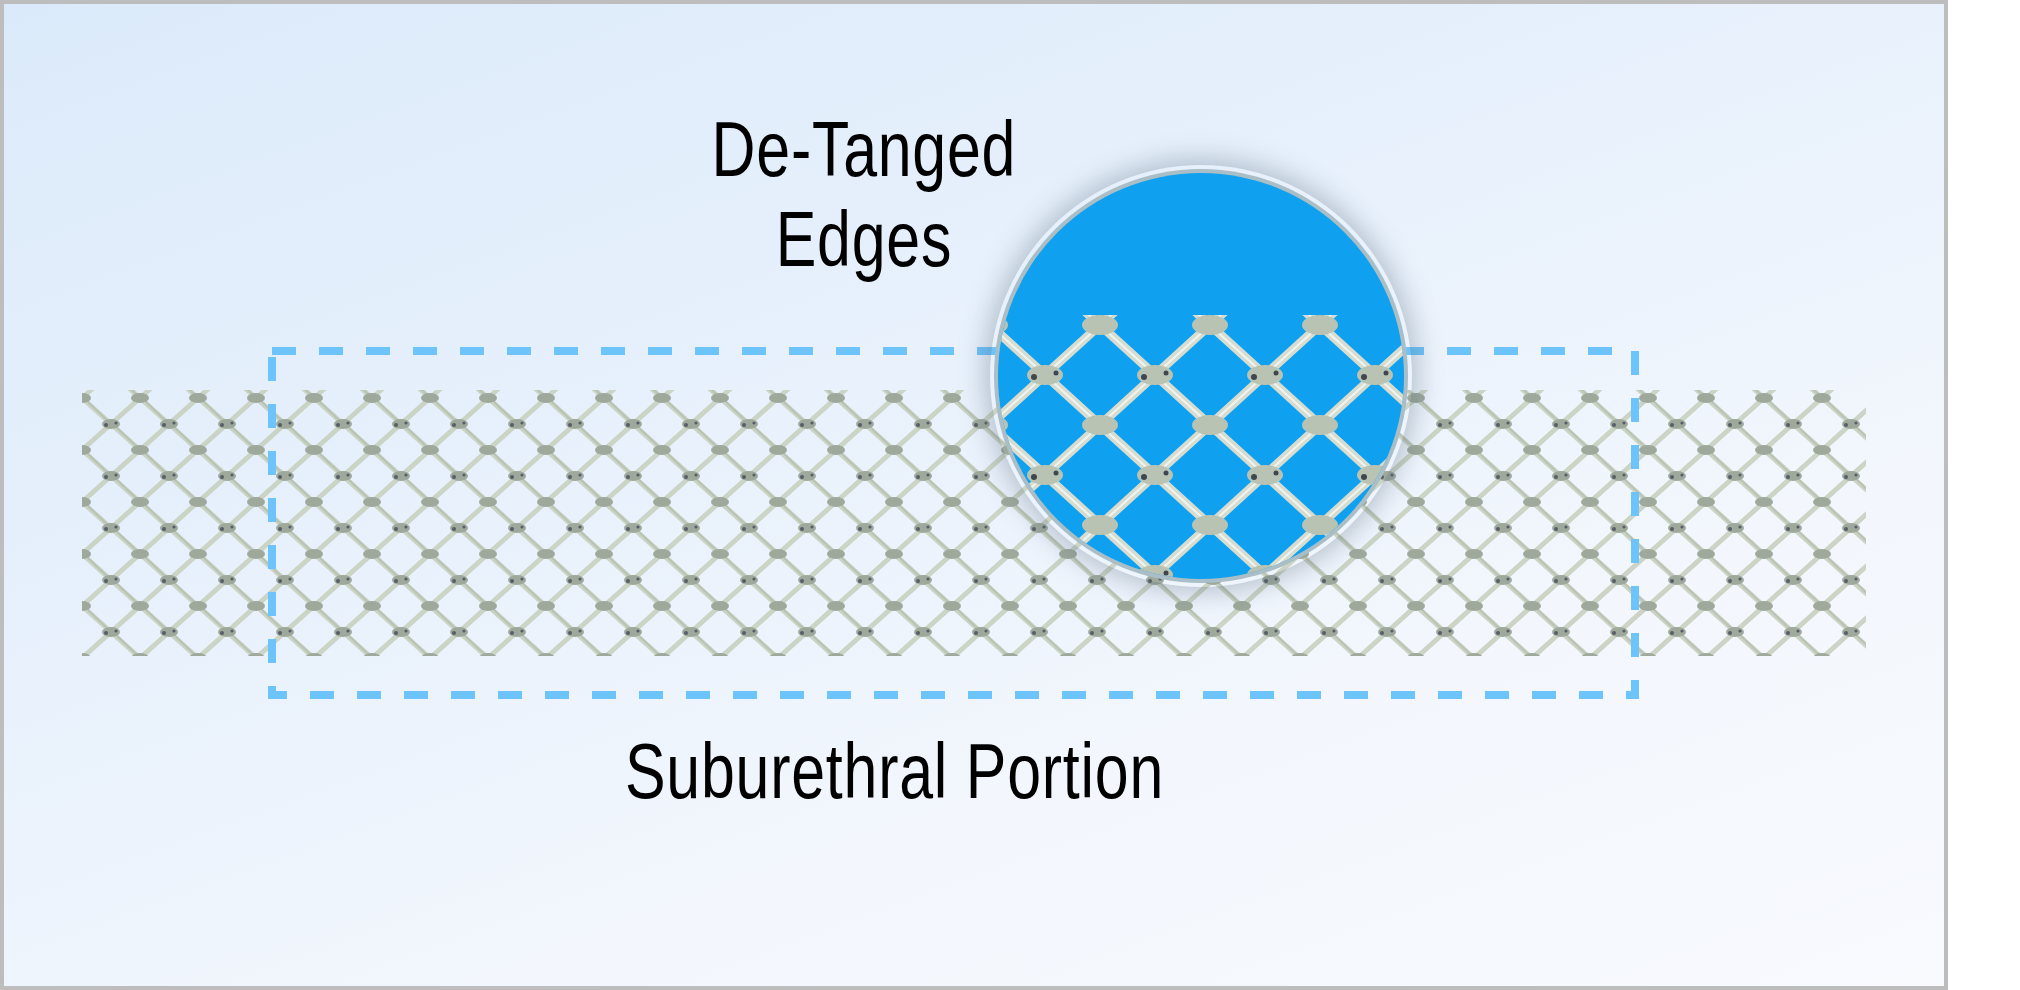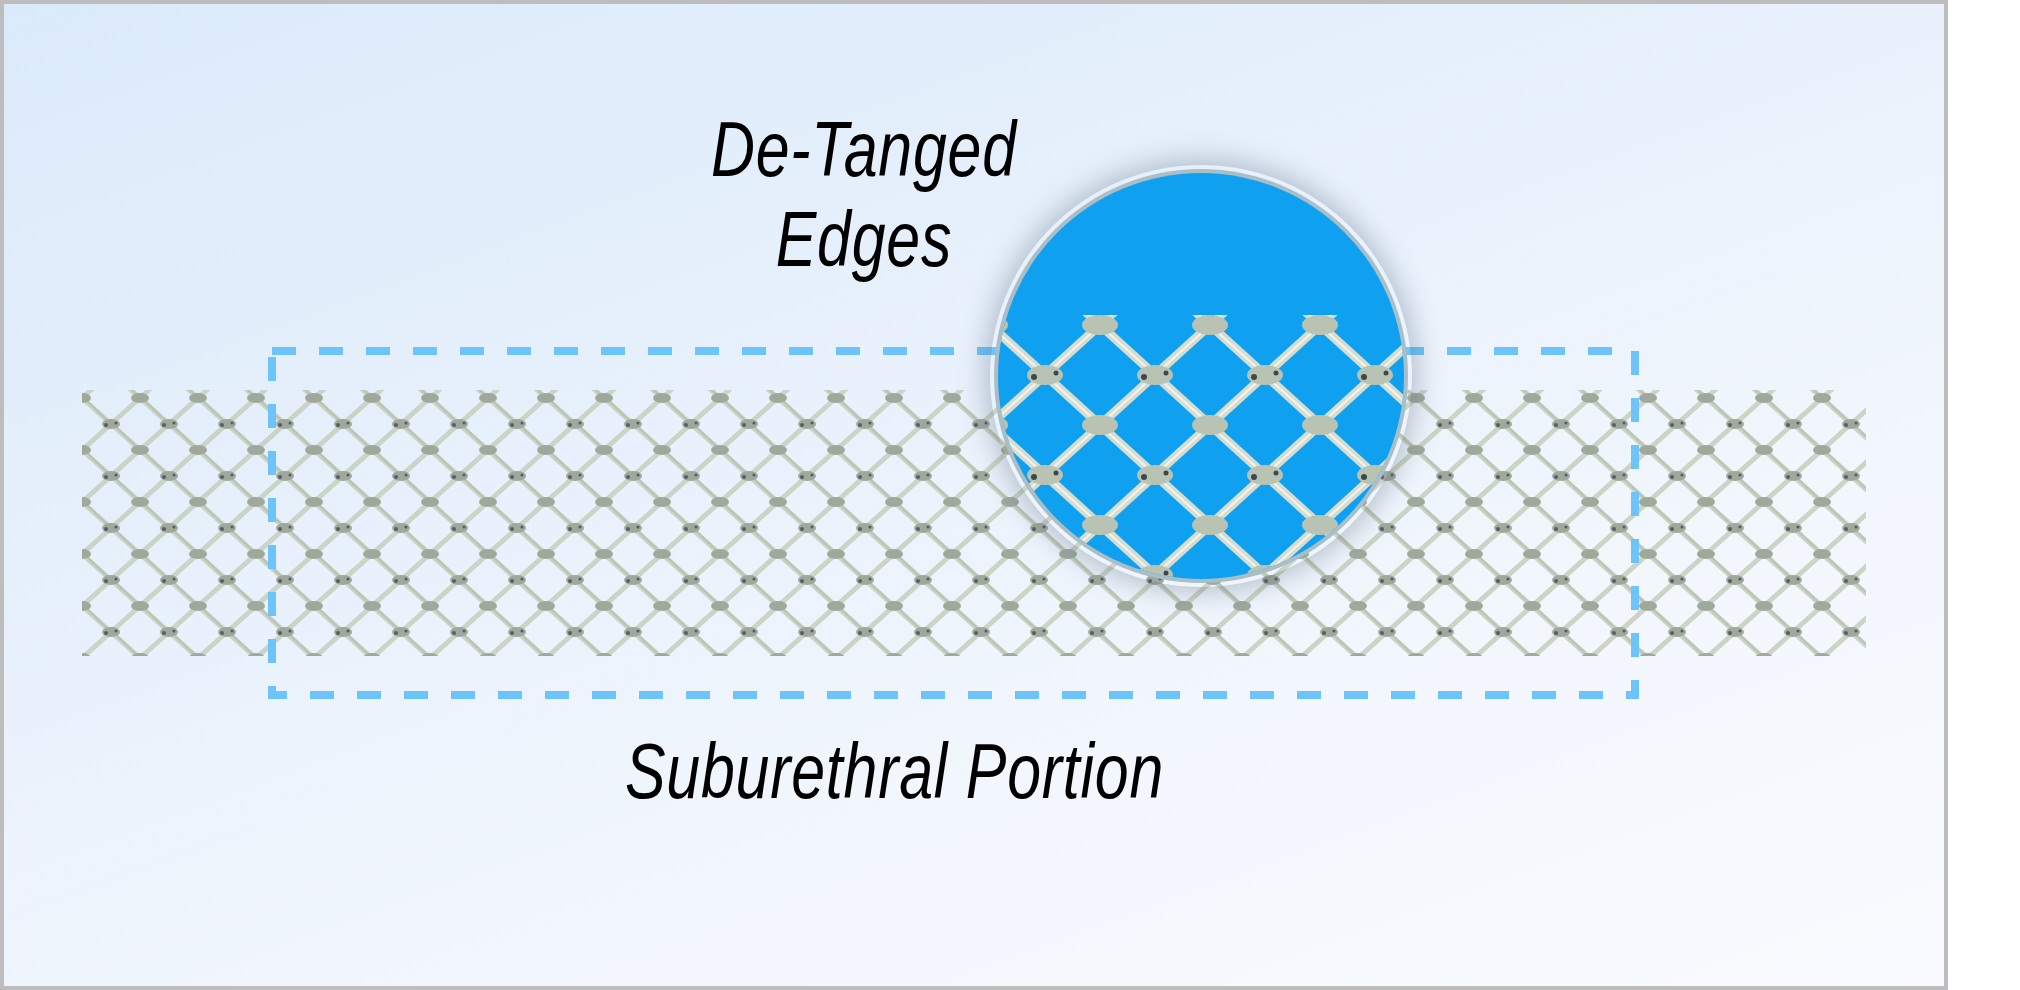--- a/index.html
+++ b/index.html
@@ -1,18 +1,18 @@
 <!DOCTYPE html>
 <html><head>
 <meta charset="utf-8">
 <style>
   html, body { margin:0; padding:0; }
   body { width:2020px; height:990px; background:#ffffff; position:relative; overflow:hidden; font-family:"Liberation Sans", sans-serif; }
   .frame { position:absolute; left:0; top:0; width:1940px; height:982px; border:4px solid #bdbdbd;
-           background: linear-gradient(160deg, #dbeafa 0%, #e8f1fc 40%, #f3f7fd 70%, #f8fafe 100%); overflow:hidden;font-style:italic; }
+           background: linear-gradient(160deg, #dbeafa 0%, #e8f1fc 40%, #f3f7fd 70%, #f8fafe 100%); overflow:hidden; }
   .label { position:absolute; color:#000; font-family:"Liberation Sans Narrow","Liberation Sans", sans-serif; font-size:78px; line-height:90px;
            transform: scaleX(0.78); transform-origin:left top; white-space:nowrap; letter-spacing:1px; }
   .label-top { left:700px; top:100px; text-align:center; width:410px; }
   .label-top div { display:block; }
   .label-bottom { left:621px; top:722px; }
   .mesh { position:absolute; left:78px; top:386px; width:1784px; height:266px; }
   .dashbox { position:absolute; left:264px; top:343px; width:1371px; height:352px; }
   .loupe { position:absolute; left:986px; top:161px; width:422px; height:422px; border-radius:50%;
            box-shadow: 0 0 26px 6px rgba(80,100,120,0.35); }
   .loupe svg { display:block; }

